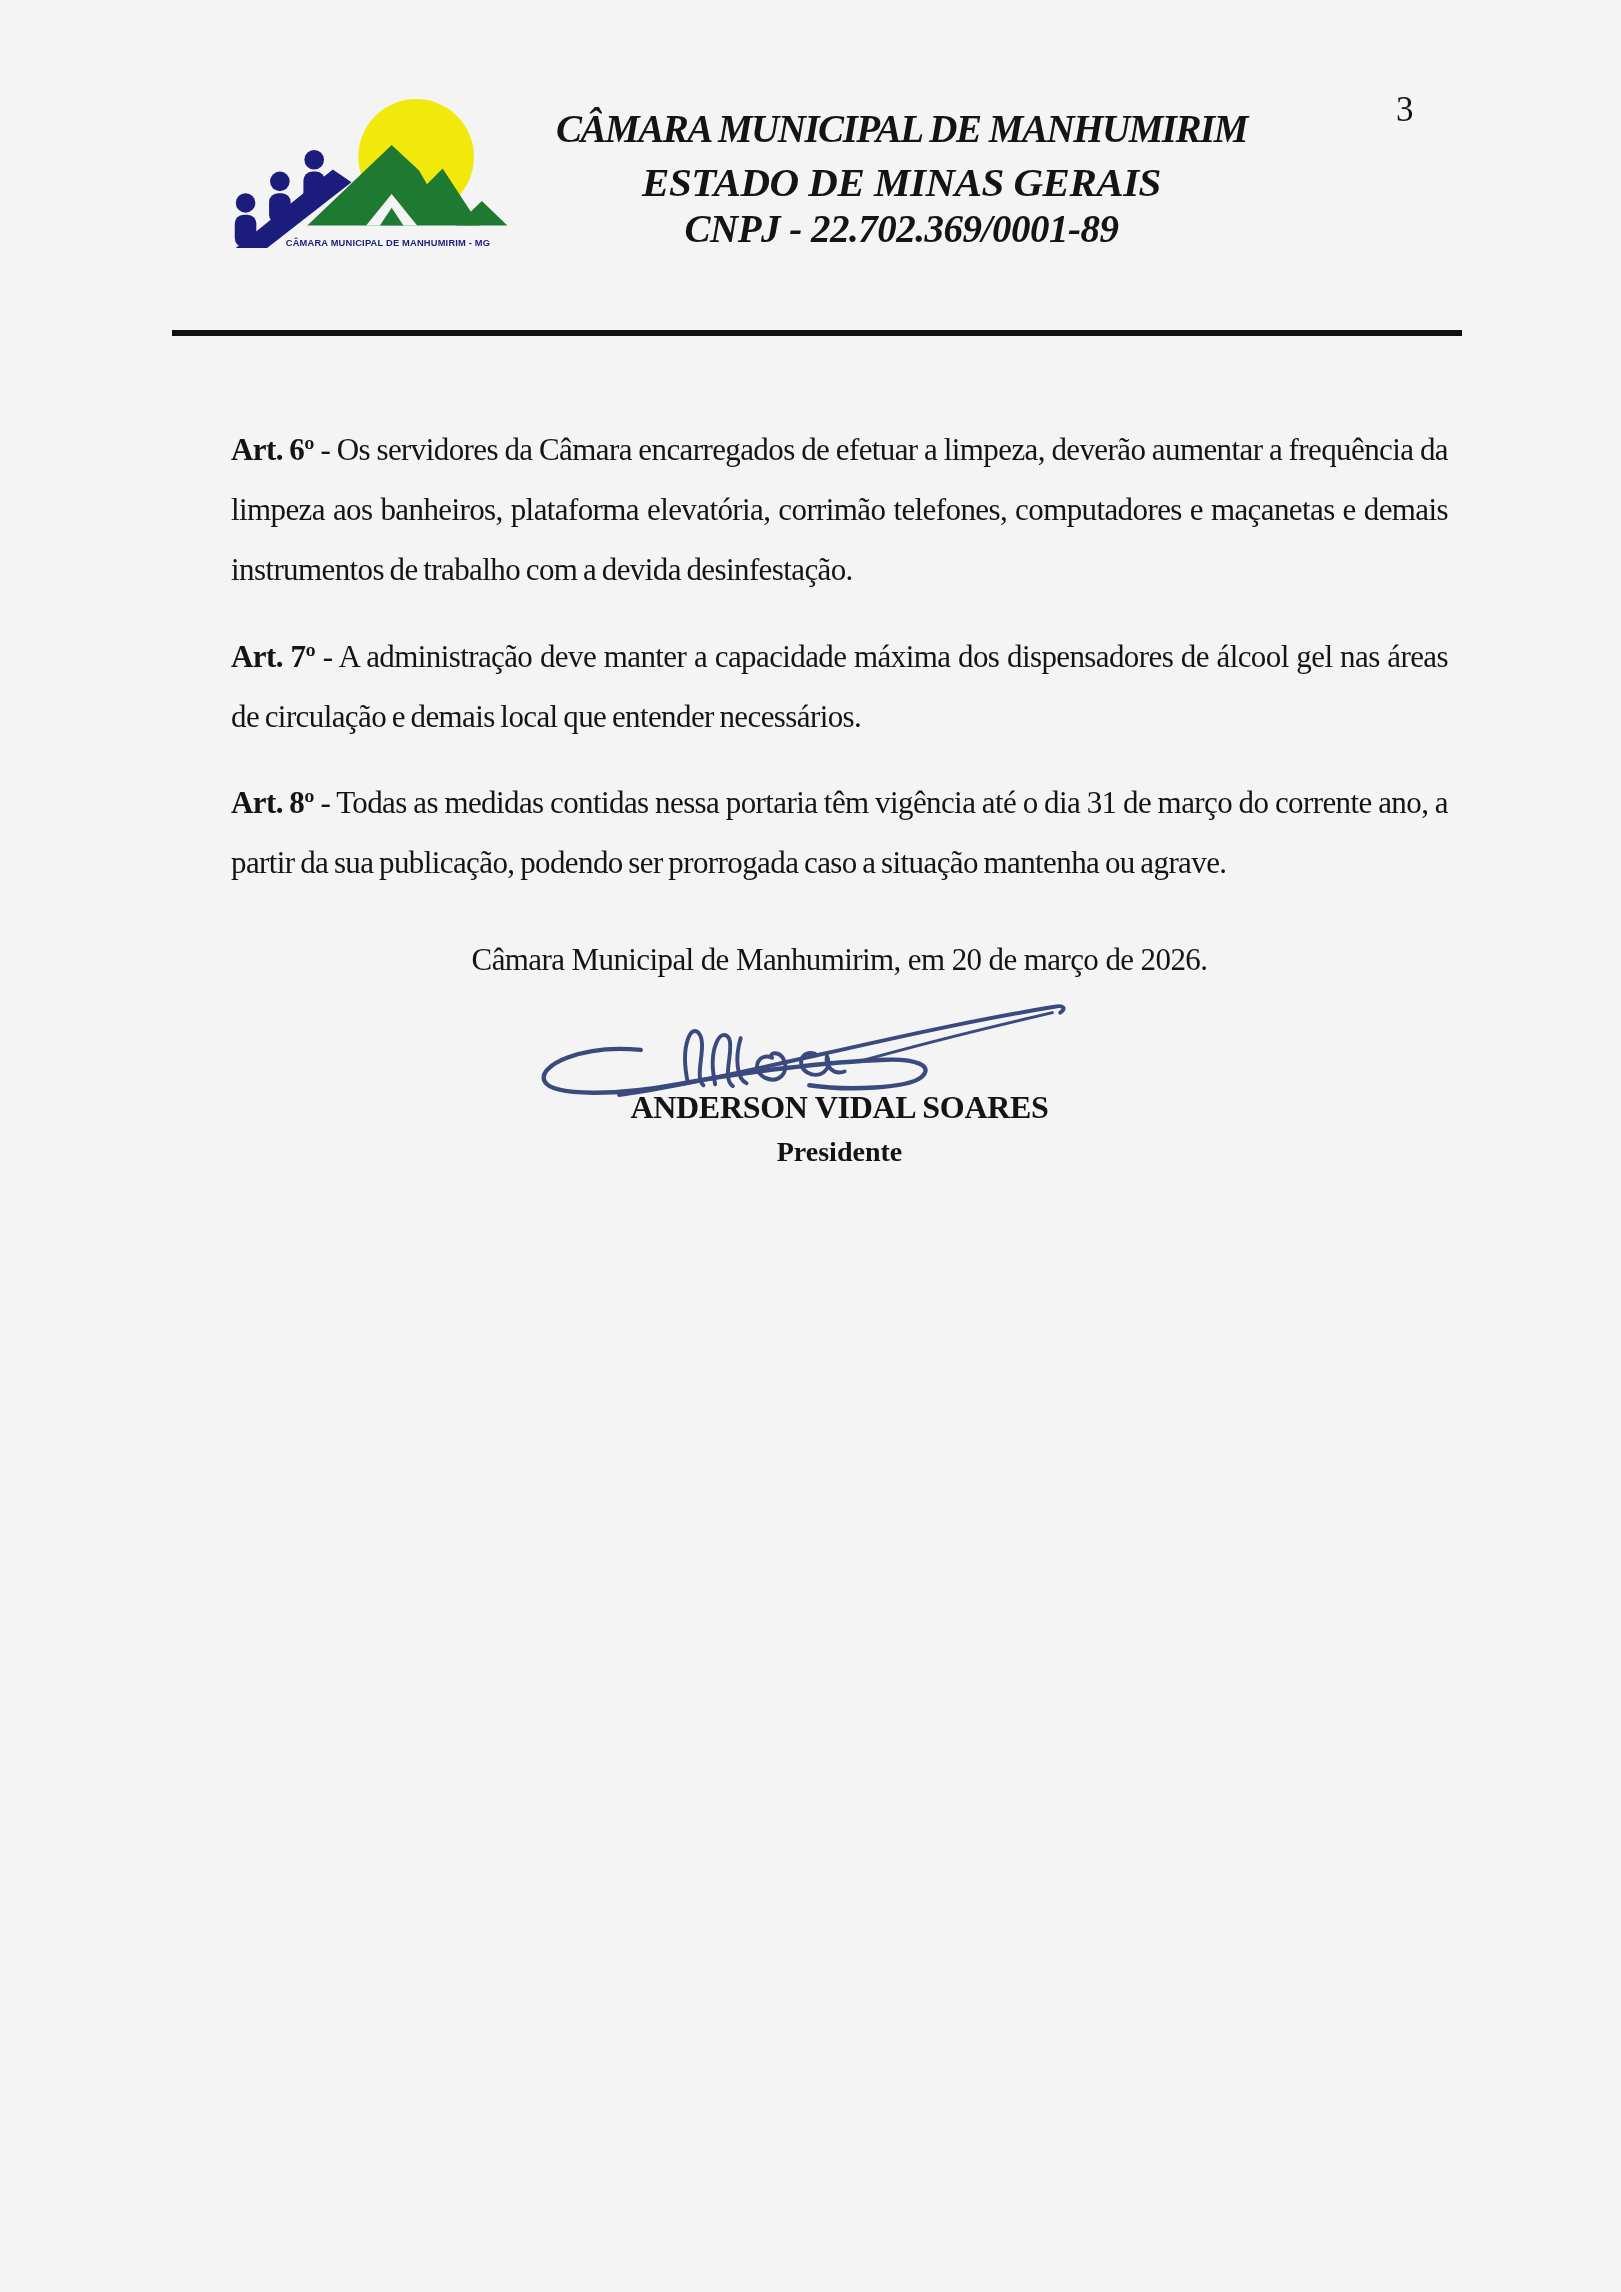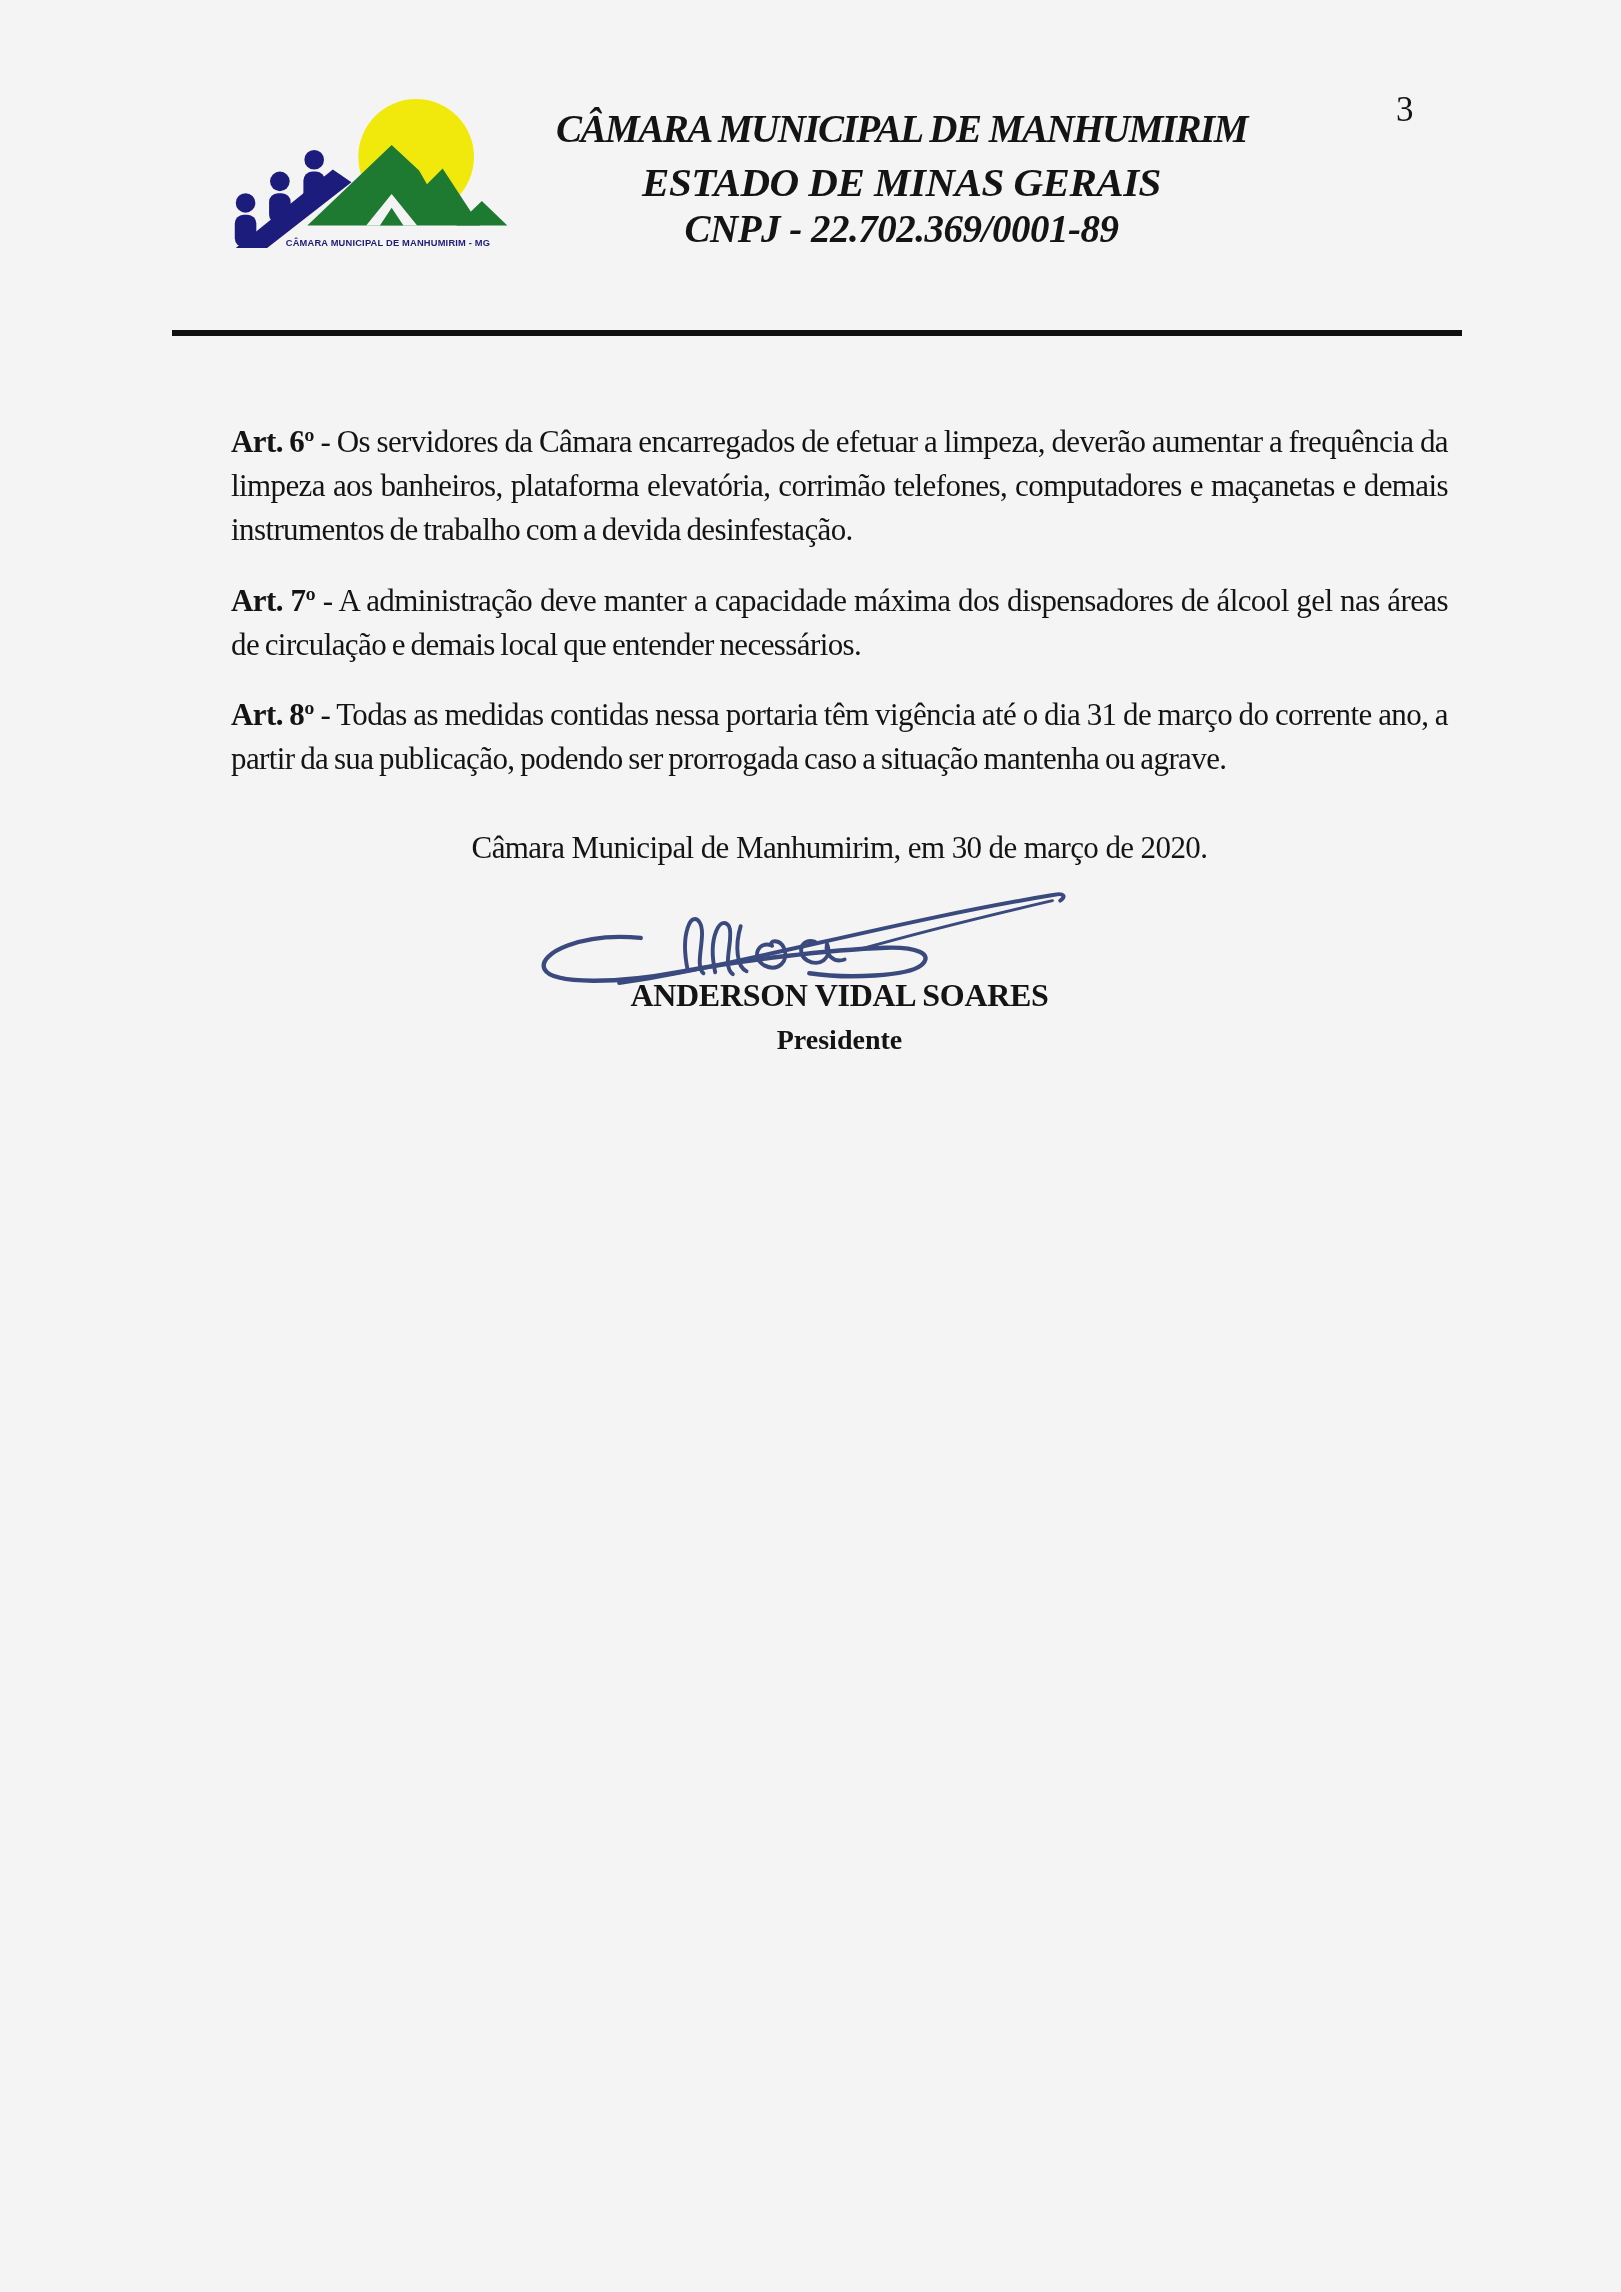--- a/index.html
+++ b/index.html
@@ -28,21 +28,21 @@
   .header-cnpj    { font-size: 39px; line-height: 45px; letter-spacing: -0.5px; }
 
   .rule {
     position: absolute; left: 172px; top: 330px;
     width: 1290px; height: 5.9px; background: #101010;
   }
 
   .content { position: absolute; left: 231px; top: 420px; width: 1217px; }
 
   .article {
-    font-size: 31px; line-height: 44px;
+    font-size: 31px; line-height: 60px;
     text-align: justify;
     letter-spacing: -0.6px; word-spacing: -1.5px;
     margin: 0 0 26.5px 0;
   }
   .article .art-label { font-weight: bold; }
 
   .dateline {
     font-size: 31px; line-height: 47px;
     text-align: center; letter-spacing: -0.6px;
     margin: 43px 0 0 0;
@@ -104,21 +104,21 @@
 
   <p class="article">
     <span class="art-label">Art. 7º</span><span> - </span><span>A administração deve manter a capacidade máxima dos dispensadores de álcool gel nas áreas de circulação e demais local que entender necessários.</span>
   </p>
 
   <p class="article">
     <span class="art-label">Art. 8º</span><span> - </span><span>Todas as medidas contidas nessa portaria têm vigência até o dia 31 de março do corrente ano, a partir da sua publicação, podendo ser prorrogada caso a situação mantenha ou agrave.</span>
   </p>
 
 
-  <p class="dateline">Câmara Municipal de Manhumirim, em 30 de março de 2020.</p>
+  <p class="dateline">Câmara Municipal de Manhumirim, em 20 de março de 2026.</p>
 
   <svg class="signature-svg" width="549" height="118" viewBox="0 0 560 120">
     <g fill="none" stroke-linecap="round" stroke-linejoin="round" stroke="#3a4a7e">
 
       <path stroke-width="4.5" d="M118,64 C58,58 12,80 20,96 C28,112 98,110 156,99 C220,87 310,76 368,74 C398,73 418,80 404,92 C390,103 330,106 290,100"></path>
 
       <path stroke-width="4" d="M166,97 C158,58 170,36 178,48 C186,60 172,92 182,100"></path>
       <path stroke-width="4" d="M194,99 C186,62 200,40 208,52 C214,63 200,93 212,101"></path>
       <path stroke-width="4" d="M220,52 C214,72 216,94 226,98"></path>
 

